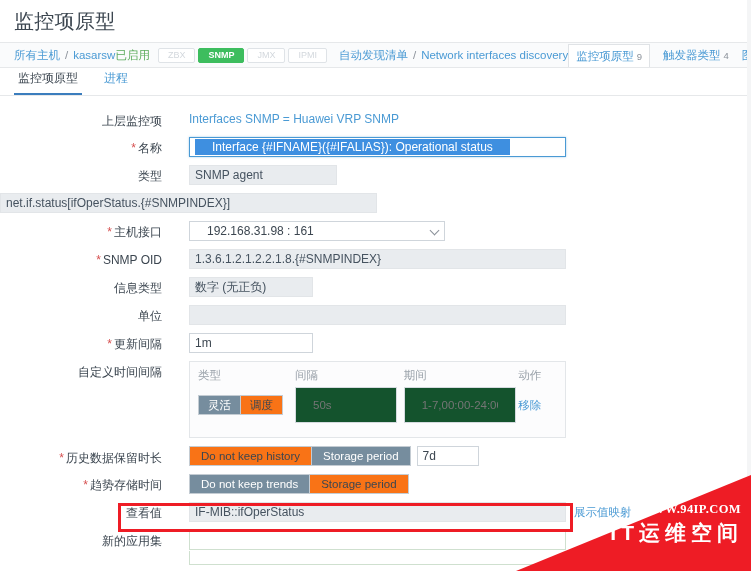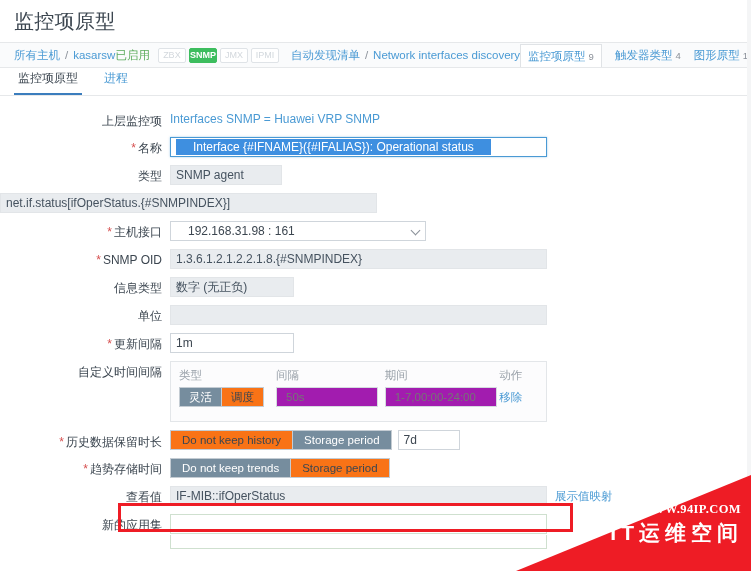--- a/index.html
+++ b/index.html
@@ -61,21 +61,21 @@
   .crumb-status {
     color: #5aab5a;
     font-size: 11.5px;
     margin-right: 8px;
   }
   .proto-badges { display: inline-flex; gap: 3px; margin-right: 12px; }
   .proto {
     display: inline-block;
     min-width: 28px;
     text-align: center;
-    padding: 1px 0;
+    padding: 1px 9px;
     font-size: 9px;
     line-height: 11px;
     border-radius: 2px;
     border: 1px solid #dfe3e7;
     color: #d3d8dd;
     background: #ffffff;
     cursor: pointer;
   }
   .proto.active {
     background: #3dbd5e;
@@ -124,20 +124,21 @@
 
   
   .form-area {
     padding-top: 14px;
     position: relative;
   }
   .row {
     display: flex;
     align-items: flex-start;
     margin-bottom: 8px;
+    gap: 19px;
   }
   .lbl {
     width: 170px;
     min-width: 170px;
     text-align: right;
     padding-right: 8px;
     padding-top: 3px;
     font-size: 12px;
     color: #3c4650;
     line-height: 16px;
@@ -165,21 +166,21 @@
   }
   .sel-text {
     background: #3e8fe0;
     color: #ffffff;
     padding: 1px 17px;
   }
 
   .static-link { color: #4a9ad4; font-size: 12px; line-height: 18px; cursor:pointer;}
   .static-plain { color:#4a9ad4; font-size:12px; }
 
-  .w-inherit { width: 112px; }
+  .w-inherit { width: 148px; }
   .w-full    { width: 377px; }
 
   
   .selectbox {
     width: 256px;
     height: 20px;
     border: 1px solid #cfd5db;
     background: #ffffff;
     display: flex;
     align-items: center;
@@ -231,27 +232,27 @@
     color: #3c4650;
     cursor: pointer;
     border-right: 1px solid #c4ccd3;
   }
   .seg span:last-child { border-right: none; }
   .seg span.on {
     background: #768d9e;
     color: #ffffff;
   }
   .ph {
-    height: 20px;
+    height: 36px;
     border: 1px solid #d5dadf;
-    background: #a21caf;
+    background: #14532d;
     color: #b9bfc5;
     font-size: 11.5px;
     line-height: 18px;
-    padding: 0 9px;
+    padding: 0 17px;
     font-family: inherit;
     outline: none;
   }
   .ph.i1 { width: 102px; margin-left: 0; }
   .ph.i2 { width: 112px; }
   .rm-link { color: #4a9ad4; font-size: 11.5px; cursor: pointer; }
   .add-link { color: #4a9ad4; font-size: 11.5px; cursor: pointer; display:inline-block; }
 
   
   .inline { display: flex; align-items: center; }

